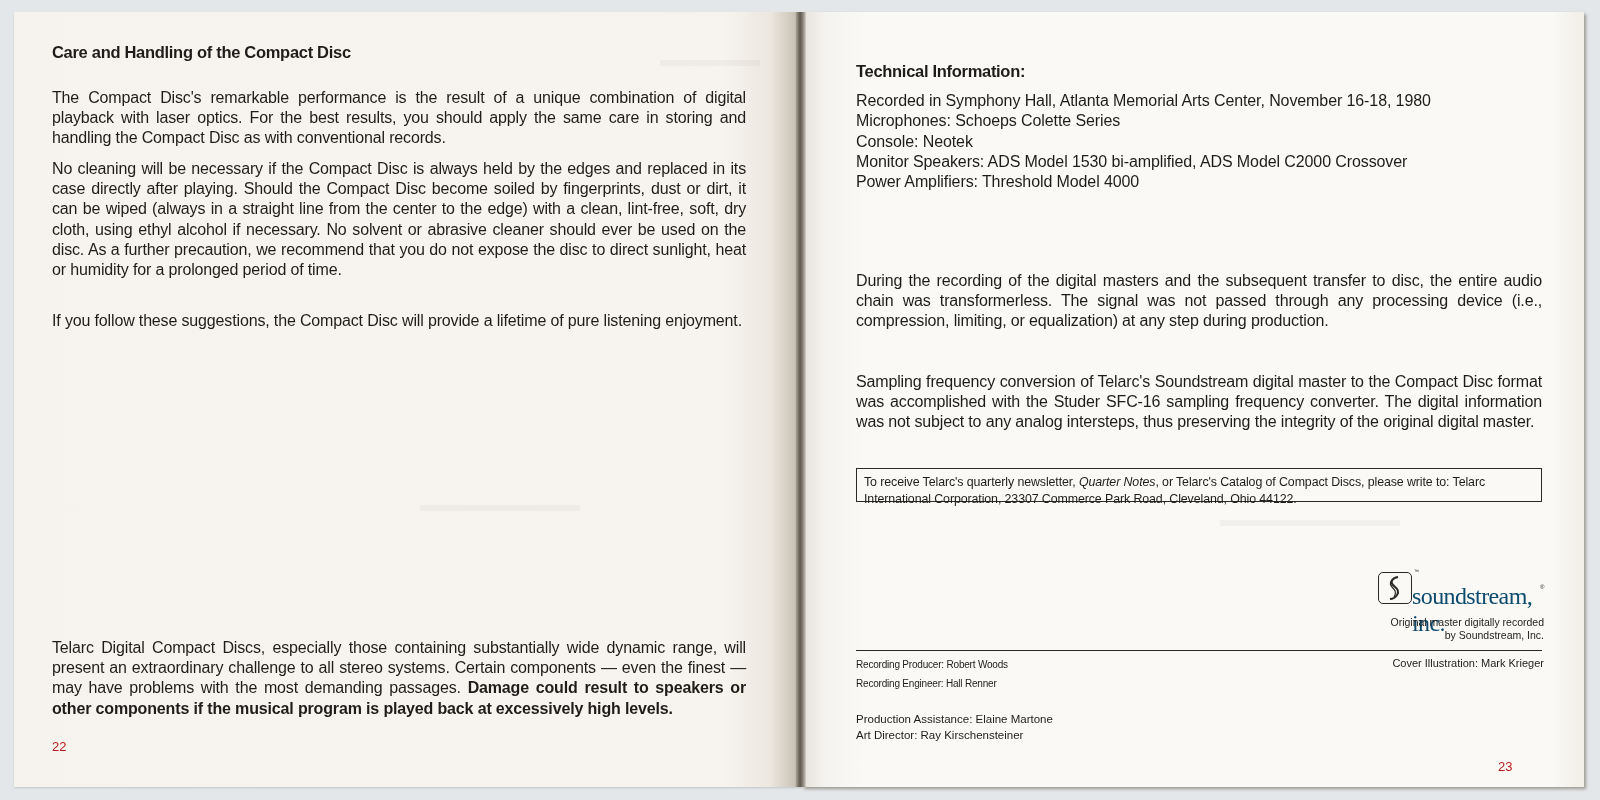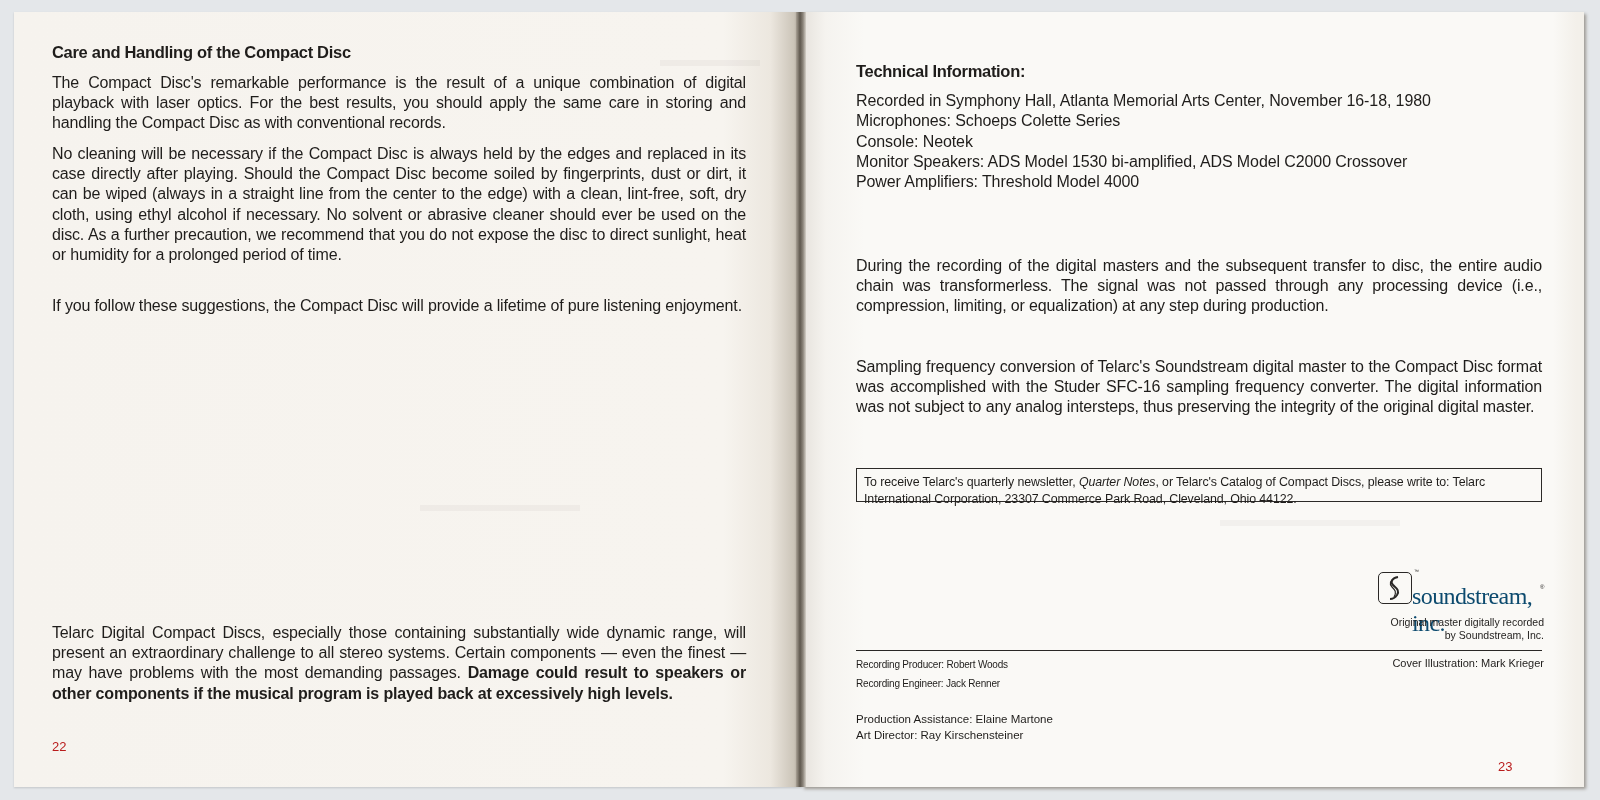--- a/index.html
+++ b/index.html
@@ -30,21 +30,21 @@
       position: absolute; left: 796px; top: 12px; width: 10px; height: 775px;
       background: linear-gradient(to right, #a9a195, #5e574d 40%, #8b847a 70%, #d6d1c9);
     }
 
     
     .lt { position: absolute; left: 52px; width: 694px; }
     .h-left {
       top: 43px; font-weight: bold; font-size: 16.5px; letter-spacing: -0.3px;
     }
     .para {
-      font-size: 16px; line-height: 20.2px; text-align: justify; letter-spacing: -0.15px;
+      font-size: 16px; line-height: 20.2px; text-align: justify; letter-spacing: -0.15px; margin-top: 15px;
     }
     .p1 { top: 73px; }
     .p2 { top: 144px; }
     .p3 { top: 296px; }
     .p4 { top: 623px; }
     .p4 .bold { font-weight: bold; }
     .pageno { position: absolute; font-size: 13px; color: #b91c1c; }
     .pageno-left { left: 52px; top: 739px; }
     .pageno-right { left: 1498px; top: 759px; }
 
@@ -146,20 +146,20 @@
   <span class="logo-reg">®</span>
   <div class="logo-caption">
     <div>Original master digitally recorded</div>
     <div>by Soundstream, Inc.</div>
   </div>
 </div>
 
 <div class="rule"></div>
 <div class="credits-main">
   <div>Recording Producer: Robert Woods</div>
-  <div>Recording Engineer: Jack Renner</div>
+  <div>Recording Engineer: Hall Renner</div>
 </div>
 <div class="credits-minor">
   <div>Production Assistance: Elaine Martone</div>
   <div>Art Director: Ray Kirschensteiner</div>
 </div>
 <div class="cover-credit">Cover Illustration: Mark Krieger</div>
 <div class="pageno pageno-right">23</div>
 
 </body></html>

